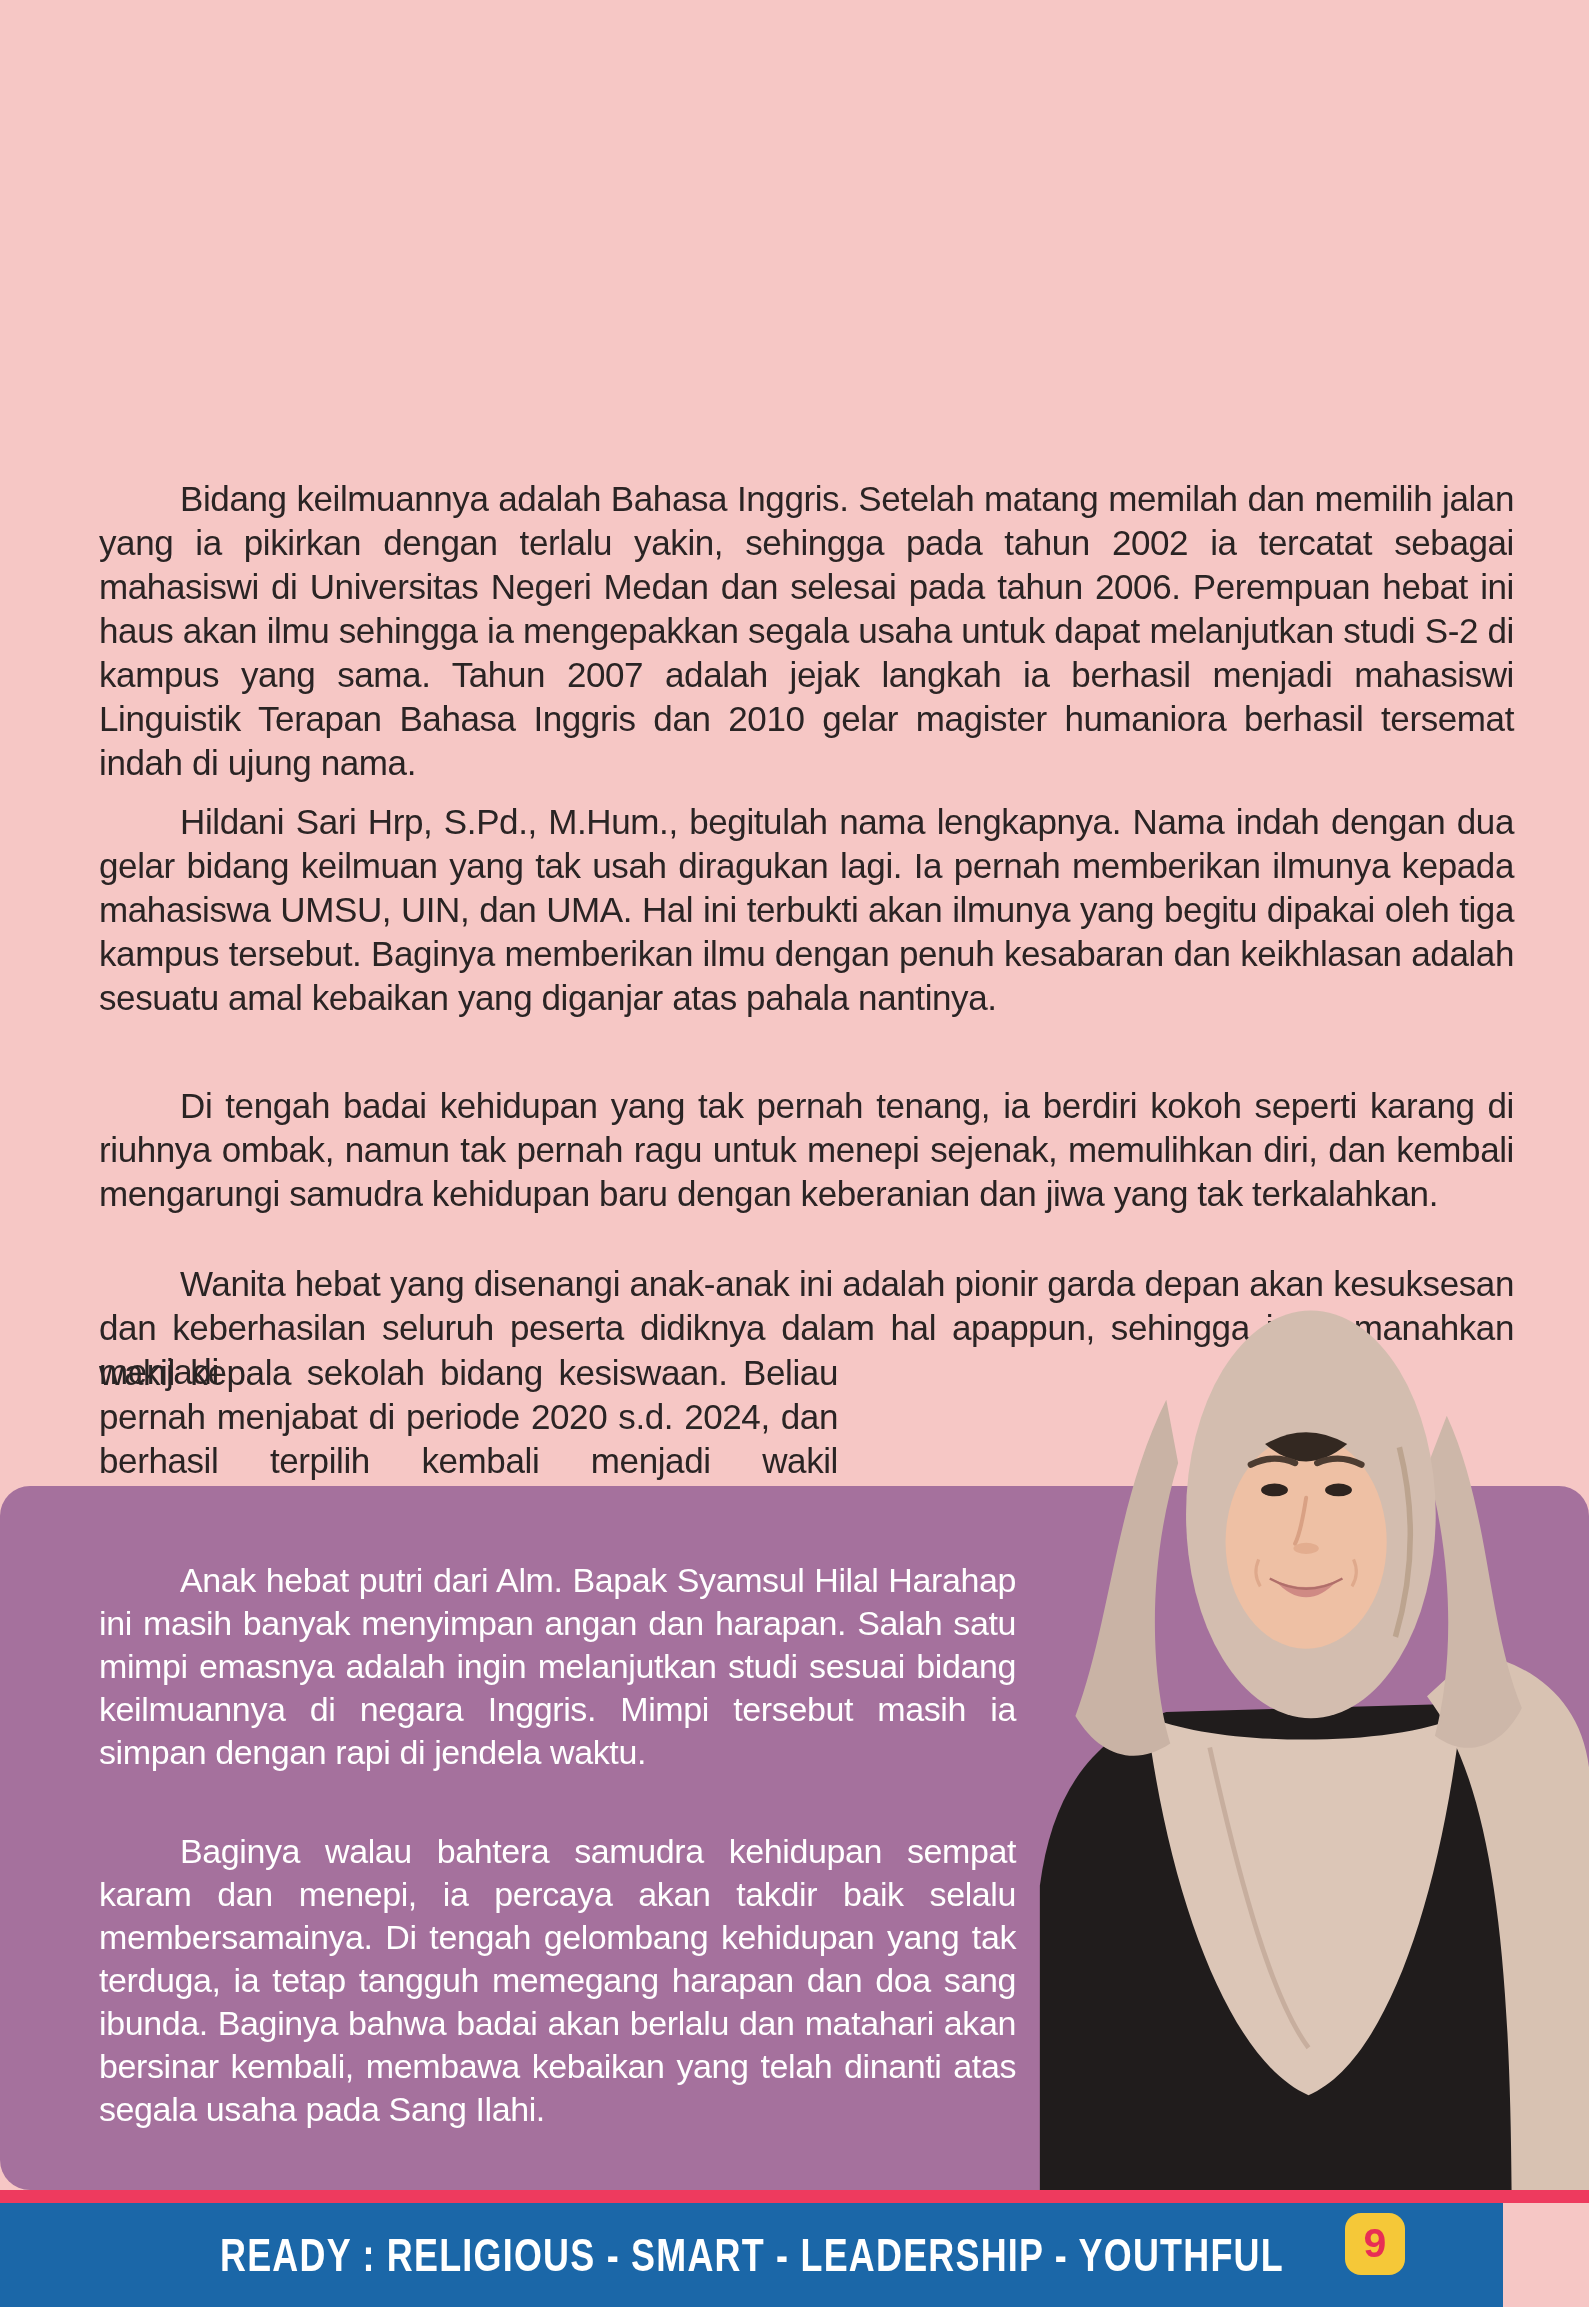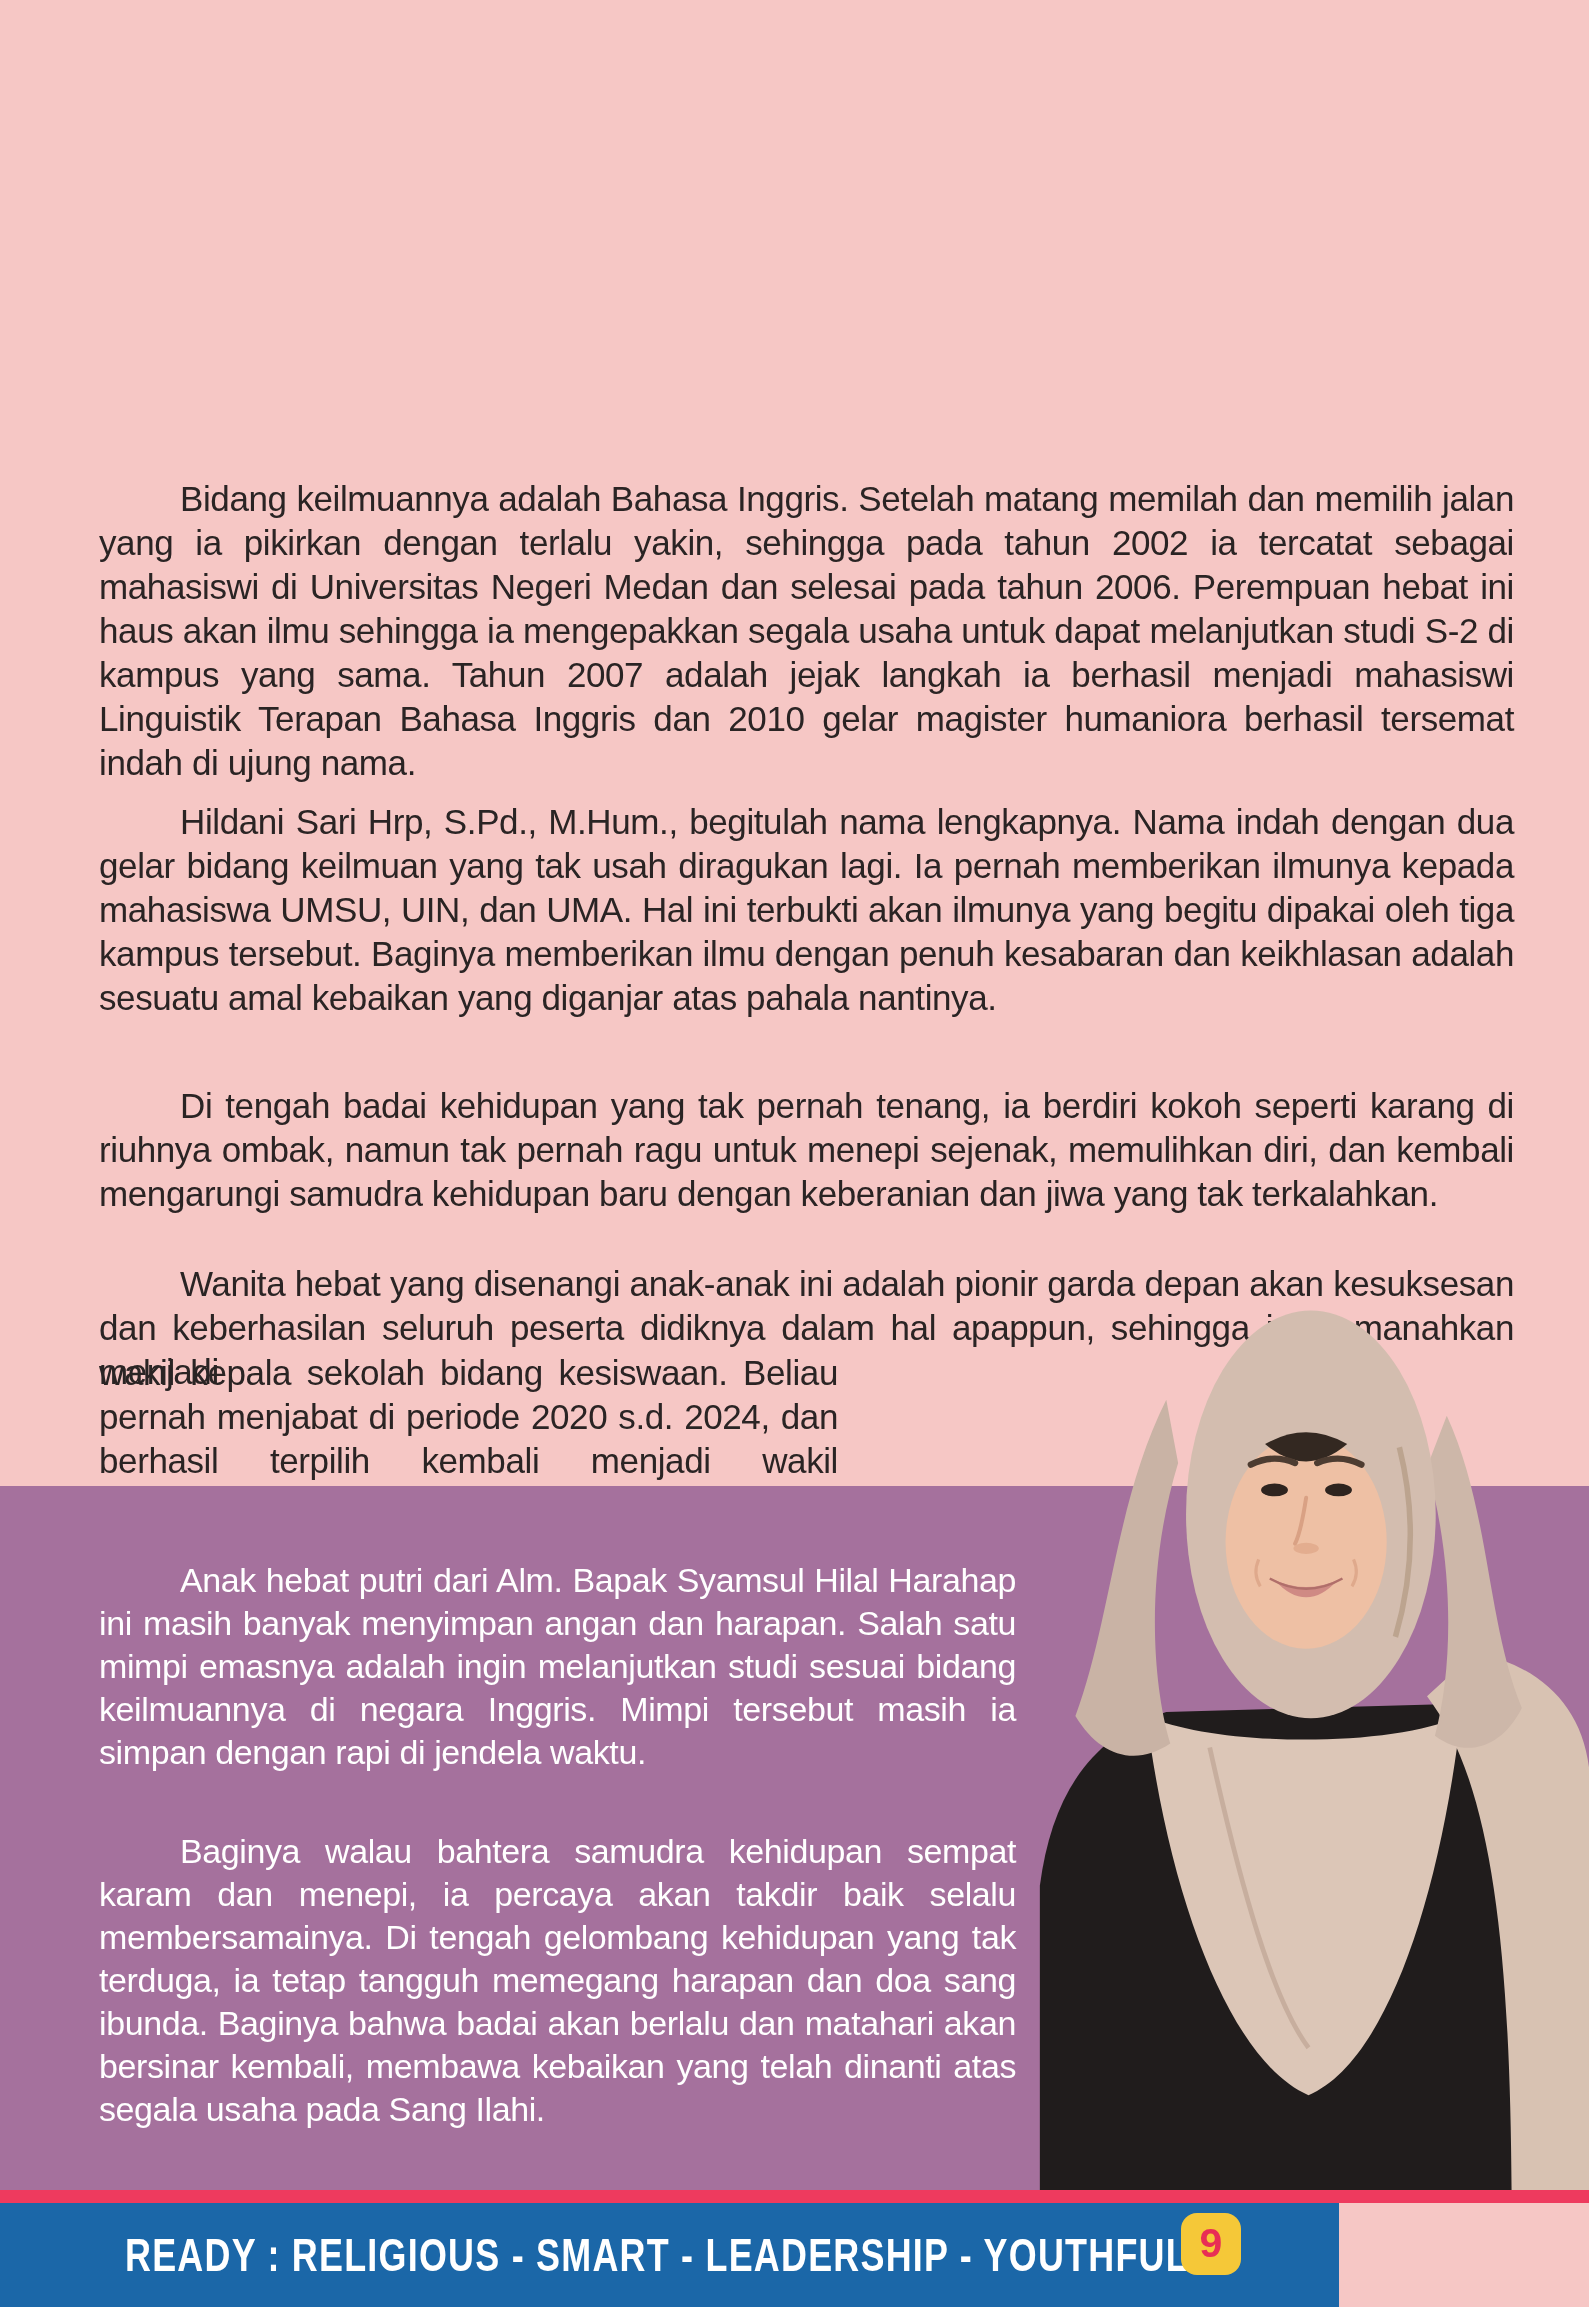--- a/index.html
+++ b/index.html
@@ -10,36 +10,37 @@
   }
   .bodytext{
     position:absolute;left:99px;width:1415px;
     font-size:35px;line-height:44px;color:#2a2424;
     text-align:justify;text-indent:81px;letter-spacing:-0.4px;
   }
   .narrow{width:739px;text-indent:0;}
   .purple-section{
     position:absolute;left:0;top:1486px;width:1589px;height:704px;
     background:#a5719d;
+    border-radius:30px;
   }
   .purpletext{
     position:absolute;left:99px;width:917px;
     font-size:34px;line-height:43px;color:#ffffff;
     text-align:justify;text-indent:81px;letter-spacing:-0.4px;
   }
   .photo{
     position:absolute;left:1028px;top:1305px;width:561px;height:885px;
   }
   .red-strip{
     position:absolute;left:0;top:2190px;width:1589px;height:12.6px;
     background:#ee3a5e;
   }
   .footer{
-    position:absolute;left:0;top:2203px;width:1339px;height:104px;
-    background:#1b67a8;display:flex;align-items:center;justify-content:flex-end;
+    position:absolute;left:0;top:2203px;width:1503px;height:104px;
+    background:#1b67a8;display:flex;align-items:center;justify-content:center;
   }
   .motto{
     color:#ffffff;font-weight:bold;font-size:46px;letter-spacing:1.6px;
     transform:scaleX(0.78);white-space:nowrap;
   }
   .badge{
     position:absolute;right:98px;top:9.5px;width:60px;height:62px;
     background:#f5c838;border-radius:16px;
     display:flex;align-items:center;justify-content:center;
   }

